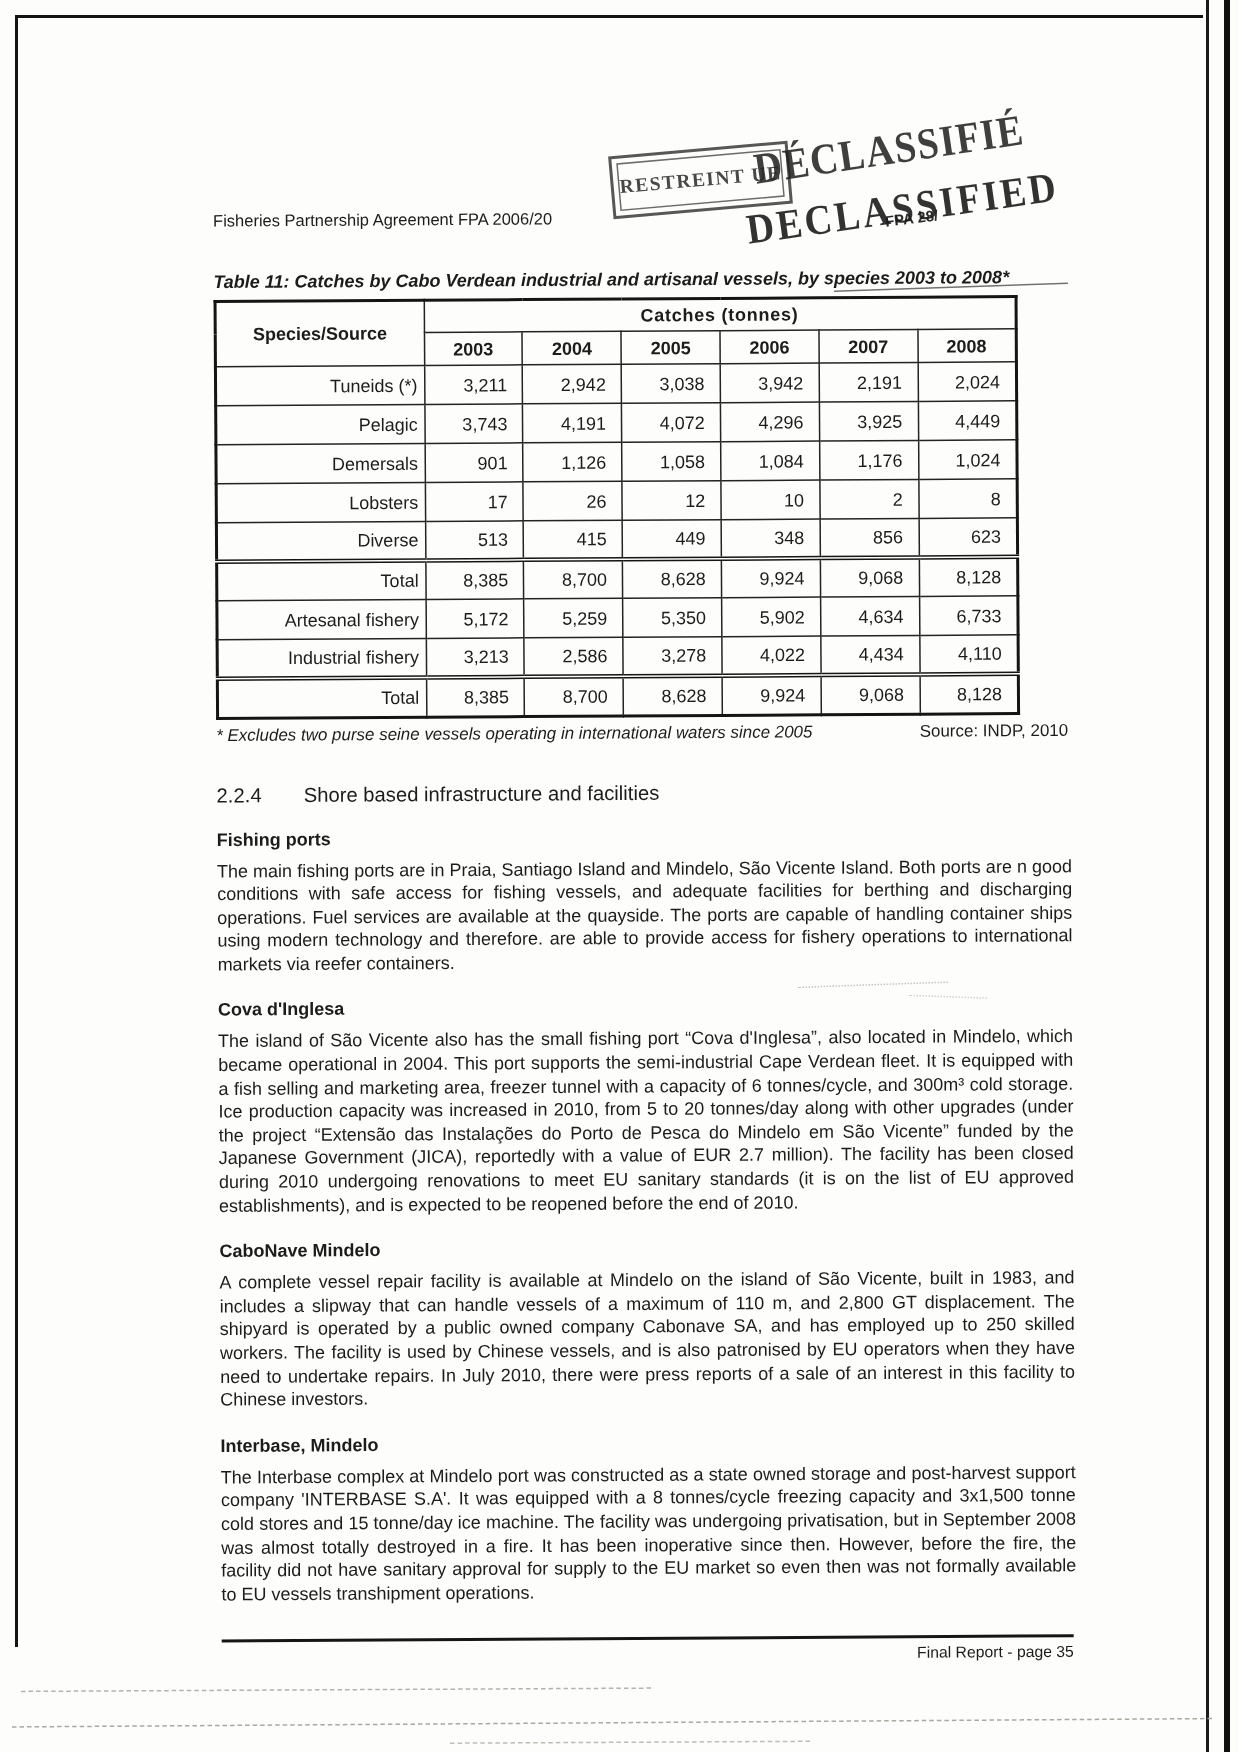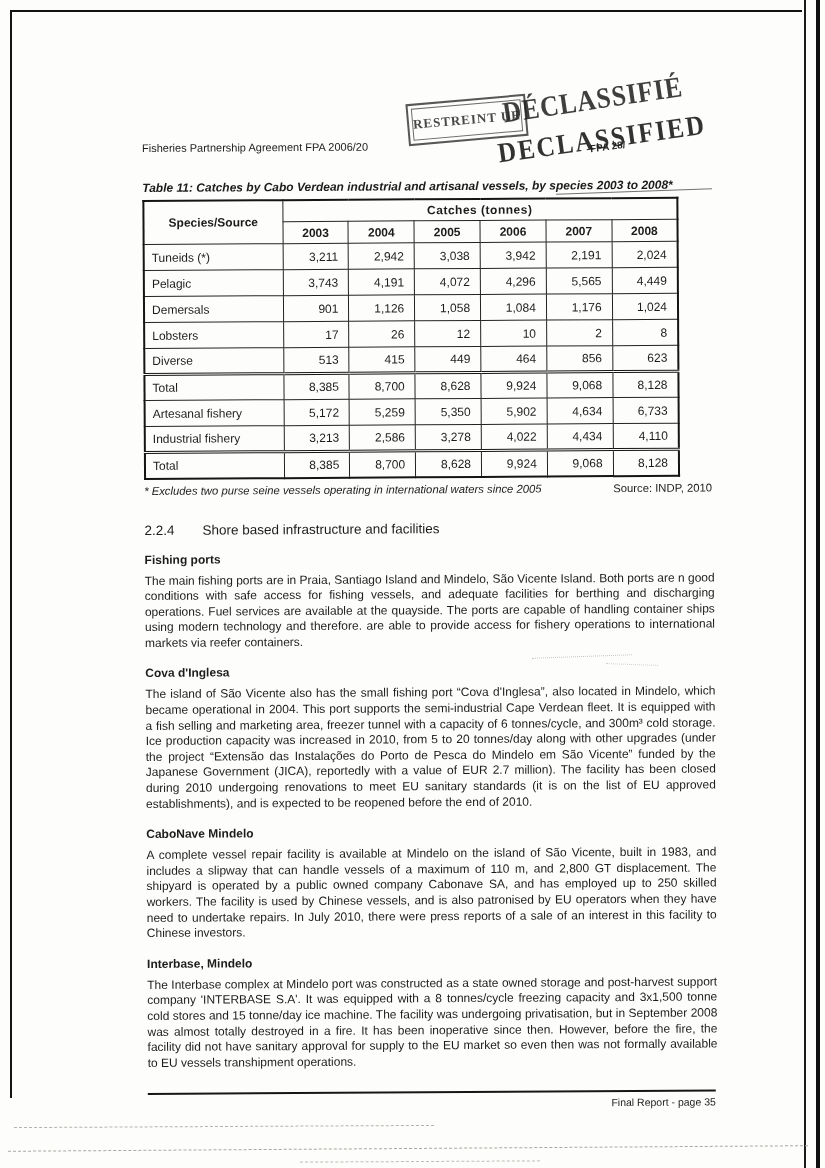--- a/index.html
+++ b/index.html
@@ -32,21 +32,21 @@
 
   table.catch-table {
     margin-top:5px; border-collapse:collapse; width:536px;
     font-size:12px; border:2px solid #151515;
   }
   .catch-table th, .catch-table td { border:1px solid #232323; }
   .catch-table th { font-weight:bold; text-align:center; padding:3px 2px; }
   .catch-table th.group { height:21px; letter-spacing:0.5px; }
   .catch-table th.year { height:22px; }
   .catch-table td { height:26px; }
-  .catch-table td.lbl { text-align:left; padding:4px 4px 4px 7px; }
+  .catch-table td.lbl { text-align:right; padding:4px 4px 4px 7px; }
   .catch-table td.num { text-align:right; padding:4px 10px 4px 16px; }
   .catch-table tr.total-row td { font-weight:normal; border-top:3px double #151515; }
 
   .footnote-row {
     margin-top:5px; width:568px; display:flex; justify-content:space-between;
     font-size:11.3px;
   }
   .fn-italic { font-style:italic; }
 
   .section-heading { margin-top:26px; font-size:13.5px; }
@@ -151,21 +151,21 @@
           <td class="num">3,942</td>
           <td class="num">2,191</td>
           <td class="num">2,024</td>
         </tr>
         <tr>
           <td class="lbl">Pelagic</td>
           <td class="num">3,743</td>
           <td class="num">4,191</td>
           <td class="num">4,072</td>
           <td class="num">4,296</td>
-          <td class="num">5,565</td>
+          <td class="num">3,925</td>
           <td class="num">4,449</td>
         </tr>
         <tr>
           <td class="lbl">Demersals</td>
           <td class="num">901</td>
           <td class="num">1,126</td>
           <td class="num">1,058</td>
           <td class="num">1,084</td>
           <td class="num">1,176</td>
           <td class="num">1,024</td>
@@ -177,21 +177,21 @@
           <td class="num">12</td>
           <td class="num">10</td>
           <td class="num">2</td>
           <td class="num">8</td>
         </tr>
         <tr>
           <td class="lbl">Diverse</td>
           <td class="num">513</td>
           <td class="num">415</td>
           <td class="num">449</td>
-          <td class="num">464</td>
+          <td class="num">348</td>
           <td class="num">856</td>
           <td class="num">623</td>
         </tr>
         <tr class="total-row">
           <td class="lbl">Total</td>
           <td class="num">8,385</td>
           <td class="num">8,700</td>
           <td class="num">8,628</td>
           <td class="num">9,924</td>
           <td class="num">9,068</td>

